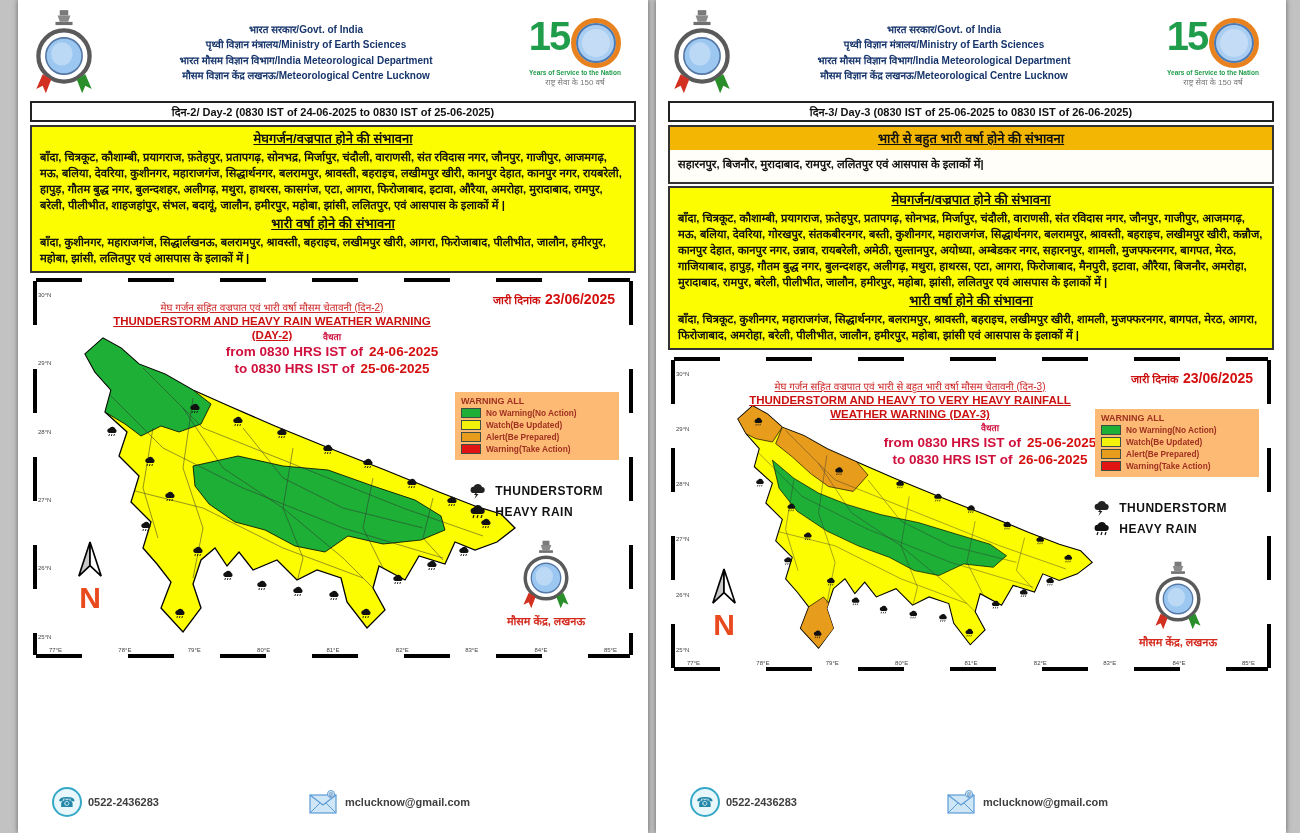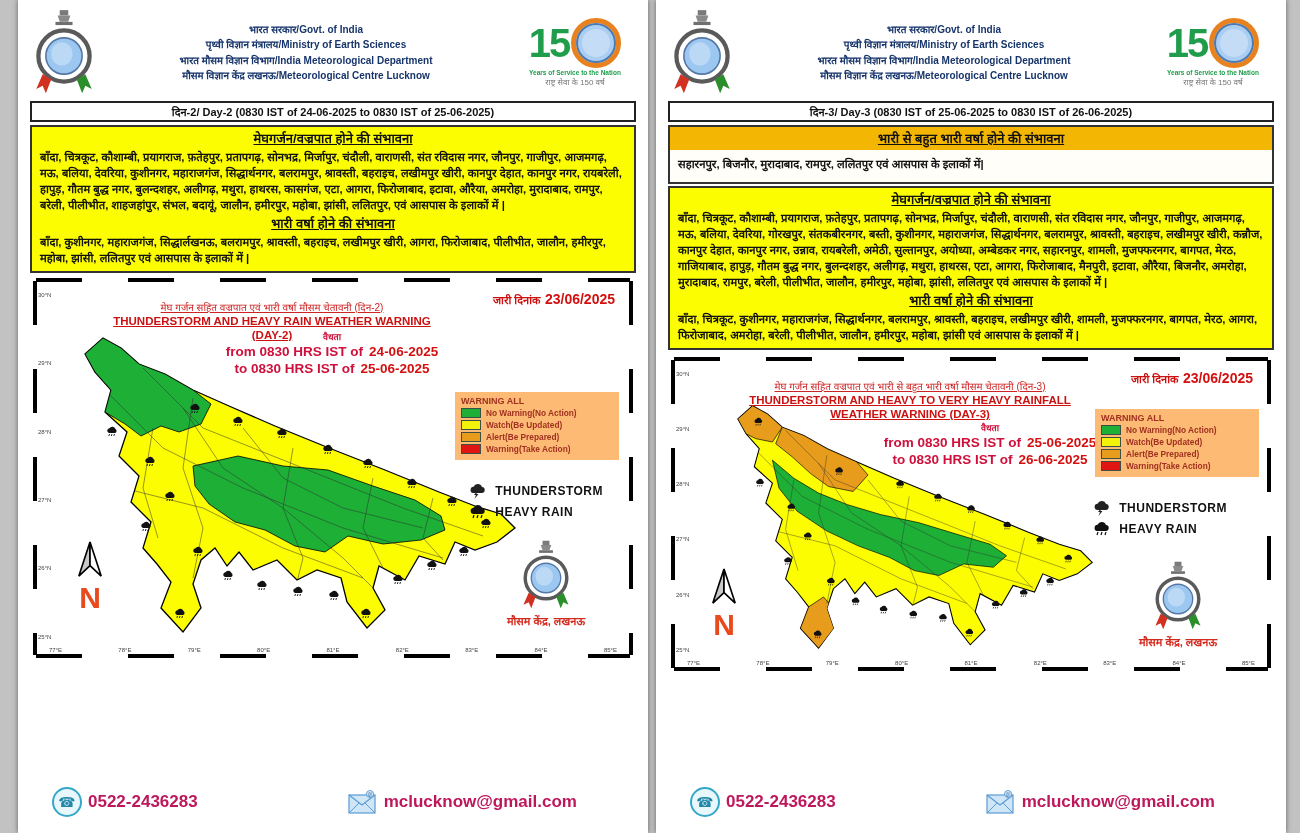--- a/index.html
+++ b/index.html
@@ -7,21 +7,21 @@
   .page{position:absolute;top:0;height:833px;width:630px;background:#fff;
     box-shadow:0 0 5px rgba(0,0,0,.5);}
   #page1{left:18px;} #page2{left:656px;}
 
   
   .hdr{display:flex;align-items:center;gap:6px;margin:8px 14px 2px 14px;}
   .hdr-text{flex:1;text-align:center;color:#17356b;font-weight:bold;
     font-size:10px;line-height:1.55;}
   .emblem{width:64px;flex:0 0 64px;}
   .logo150{width:118px;flex:0 0 118px;text-align:center;}
-  .logo150 .l150row{display:flex;align-items:center;justify-content:center;gap:2px;}
+  .logo150 .l150row{display:flex;align-items:flex-start;justify-content:center;gap:2px;}
   .logo150 .n15{font-size:40px;font-weight:bold;color:#1f9d4b;letter-spacing:-2px;line-height:.9;}
   .globe0{width:40px;height:40px;border-radius:50%;border:5px solid #e8821e;
     background:#aacdf2;box-shadow:inset 0 0 0 2px #4a7ab5;position:relative;}
   .globe0:after{content:"";position:absolute;inset:6px;border-radius:50%;
     background:#cfe3f8;opacity:.7;}
   .l150sub{font-size:6.5px;color:#1f9d4b;font-weight:bold;margin-top:1px;}
   .l150hi{font-size:8px;color:#777;}
 
   
   .embsvg{display:block;width:100%;}
@@ -98,21 +98,21 @@
   #page1 .mapsvg{left:6px;top:26px;}
   #page2 .mapsvg{left:6px;top:20px;}
 
   
   .footer{position:absolute;left:0;right:0;bottom:16px;display:flex;align-items:center;}
   .f-group{display:flex;align-items:center;gap:6px;}
   .f-phone{margin-left:34px;}
   .f-mail{margin-left:150px;}
   .phone-ic{width:26px;height:26px;border-radius:50%;border:2px solid #35a8c8;
     background:#e8f7fb;color:#2287a8;font-size:14px;line-height:26px;text-align:center;}
-  .f-text{font-size:17px;font-weight:bold;color:#be185d;}
+  .f-text{font-size:11px;font-weight:bold;color:#404040;}
 </style>
 </head>
 <body>
 
 <div class="page" id="page1">
 
   <div class="hdr">
     <div class="emblem">
       <svg class="embsvg" viewBox="0 0 60 84">
         <rect x="26" y="2" width="8" height="5" fill="#7a7a7a"></rect>

